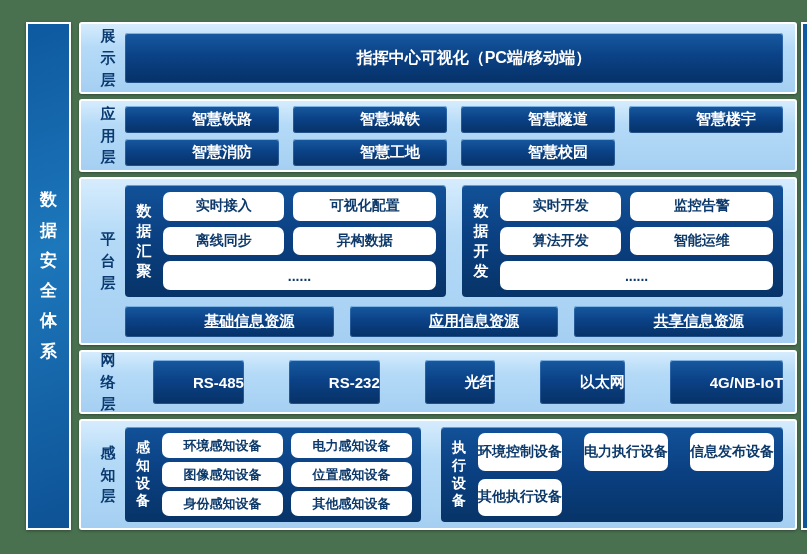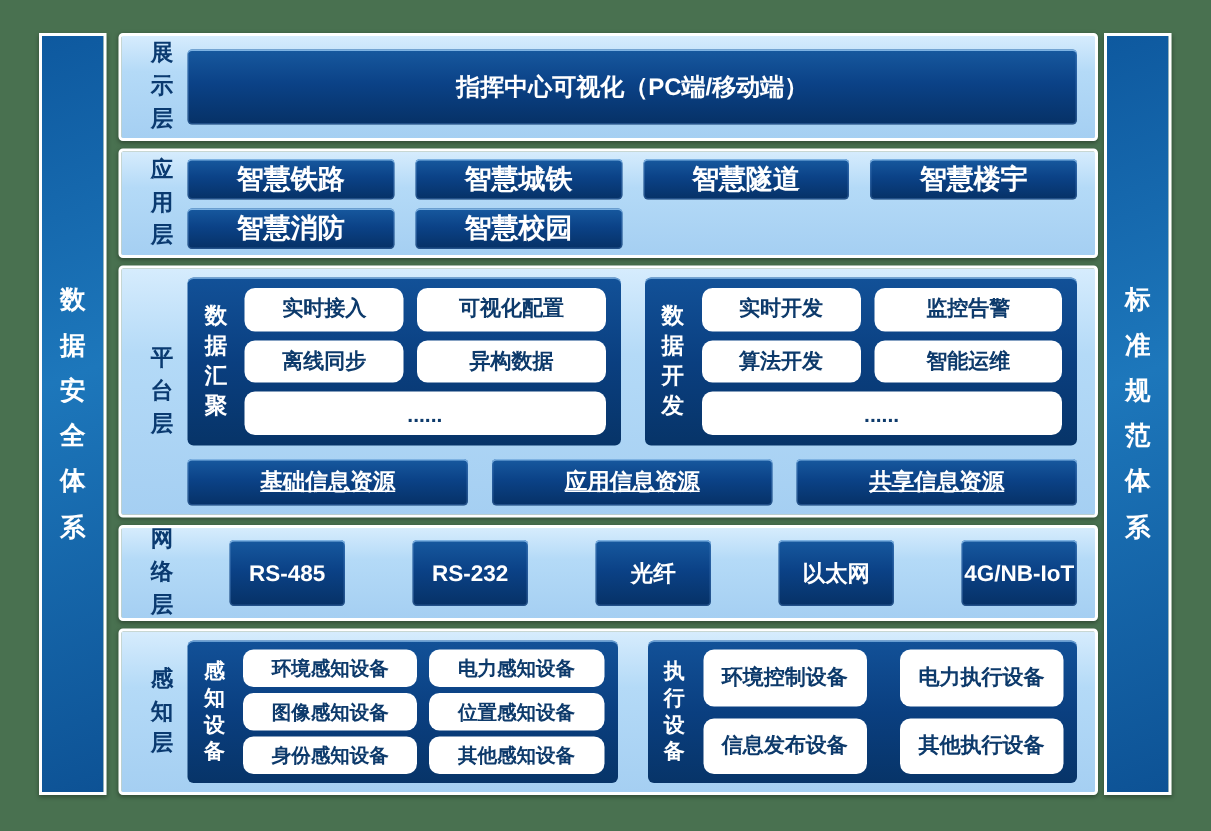--- a/index.html
+++ b/index.html
@@ -40,20 +40,21 @@
   .content { flex:1; display:flex; min-width:0; }
 
   
   .dbox {
     background:linear-gradient(180deg,#17599f 0%,#0b4287 45%,#063166 100%);
     border-radius:3px;
     box-shadow:inset 0 1px 0 rgba(140,190,235,.85), inset 0 0 0 1px rgba(90,140,200,.35);
     color:#ffffff; font-weight:bold;
     display:flex; align-items:center; justify-content:center;
     white-space:nowrap;
+    padding-left:40px;
   }
 
   
   .wbox {
     background:#ffffff; border-radius:7px;
     color:#0d3a6b; font-weight:bold; font-size:14px;
     display:flex; align-items:center; justify-content:center;
     white-space:nowrap;
   }
   .wide { grid-column:1 / -1; }
@@ -73,21 +74,21 @@
   }
   .ggrid { flex:1; display:grid; grid-template-columns:0.92fr 1.08fr; gap:6px 9px; align-self:stretch; }
 
   
   .p-display { height:72px; }
   .p-display .dbox { flex:1; height:50px; font-size:16px; }
 
   
   .p-app { height:73px; }
   .app-grid { display:grid; grid-template-columns:repeat(4,1fr); gap:6px 14px; width:100%; align-self:center; }
-  .app-grid .dbox { height:27px; font-size:18px; }
+  .app-grid .dbox { height:27px; font-size:15px; }
 
   
   .p-platform { height:168px; }
   .p-platform .content { flex-direction:column; gap:9px; justify-content:center; align-self:stretch; }
   .pgroups { flex:1; display:flex; gap:16px; min-height:0; }
   .pgroups .wbox { min-height:24px; }
   .resources { flex:0 0 31px; display:flex; gap:16px; }
   .resources .dbox { flex:1; font-size:15px;text-decoration:underline; }
 
   
@@ -95,21 +96,21 @@
   .net-grid { display:flex; gap:17px; width:100%; align-self:center; }
   .net-grid .dbox { flex:1; height:44px; font-size:15px;margin-left:28px; }
 
   
   .p-perception { height:111px; }
   .p-perception .content { gap:20px; align-self:stretch; }
   .p-perception .group { padding:6px 9px; }
   .p-perception .gname { font-size:14px; line-height:1.28; }
   .grid-3r { grid-template-columns:1fr 1fr; gap:4px 8px; }
   .grid-3r .wbox { font-size:13px; min-height:22px; }
-  .grid-2r { grid-template-columns:1fr 1fr; gap:8px 22px; }
+  .grid-2r { grid-template-columns:1fr 1fr 1fr; gap:8px 22px; }
   .grid-2r .wbox { font-size:14px; min-height:30px; }
 </style>
 </head>
 <body>
 
 <div class="canvas">
 
   <div class="vbar">
     <div class="vtext">数
 据
@@ -134,20 +135,21 @@
       <div class="layer-label">应
 用
 层</div>
       <div class="content">
         <div class="app-grid">
           <div class="dbox">智慧铁路</div>
           <div class="dbox">智慧城铁</div>
           <div class="dbox">智慧隧道</div>
           <div class="dbox">智慧楼宇</div>
           <div class="dbox">智慧消防</div>
+          <div class="dbox">智慧工地</div>
           <div class="dbox">智慧校园</div>
         </div>
       </div>
     </section>
 
     <section class="panel p-platform">
       <div class="layer-label">平
 台
 层</div>
       <div class="content">

